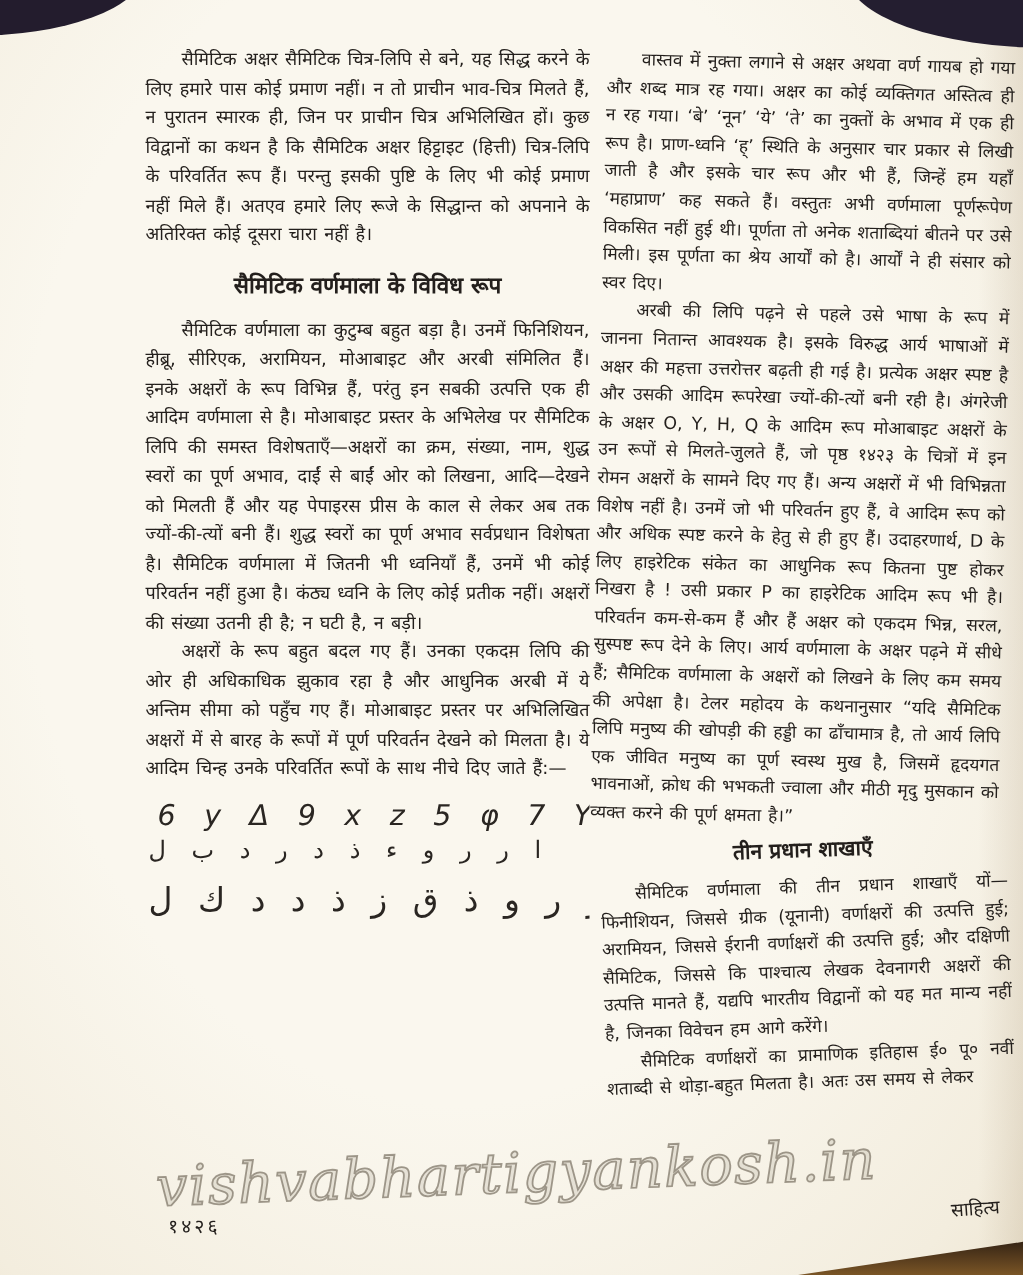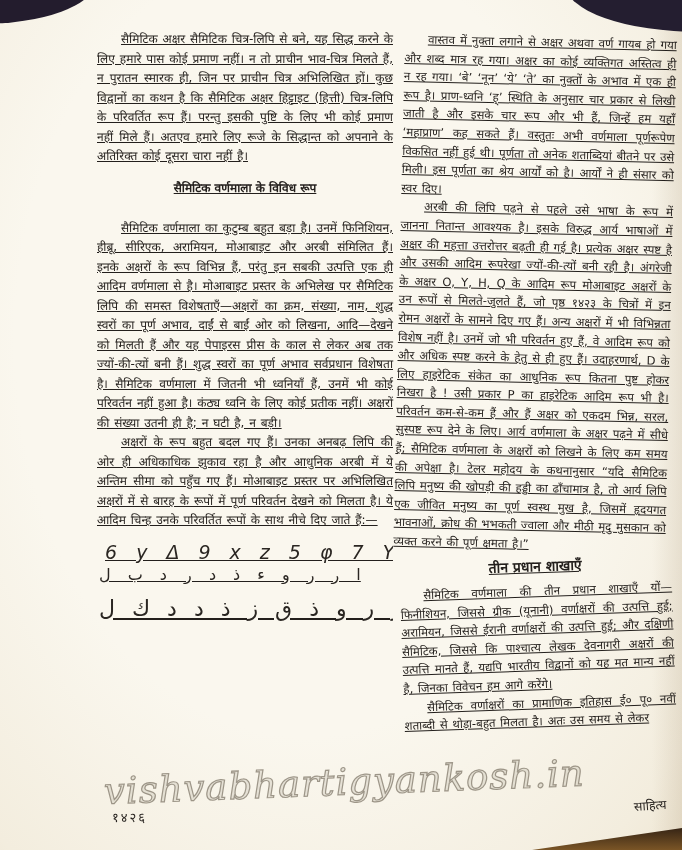--- a/index.html
+++ b/index.html
@@ -22,40 +22,39 @@
   .edge-right {
     position: absolute; right: 0; top: 0; bottom: 0; width: 30px;
     background: linear-gradient(90deg, rgba(0,0,0,0), rgba(150,125,90,0.16));
     pointer-events: none;
   }
   .columns {
     position: absolute;
     left: 97px; top: 30px; right: 5px;
     display: flex;
     gap: 12px;
-    text-decoration: underline;
   }
   .col-left  { width: 296px; flex: none; }
   .col-right { flex: 1; min-width: 0; }
 
   .body-text {
     margin: 0;
     font-size: 12px;
     line-height: 19.5px;
     text-align: justify;
     text-indent: 2em;
     word-spacing: 1px;
   }
   .col-right .body-text { font-size: 11.6px; line-height: 18.6px; }
 
   .section-heading {
     text-align: center;
     font-weight: bold;
-    font-size: 12px;
-    margin: 12px 0 23px 0;
+    font-size: 15px;
+    margin: 12px 0 12px 0;
   }
   .col-right .section-heading { font-size: 14px; margin: 10px 0 7px 0; }
 
   .tilt-a { transform: rotate(1.3deg); transform-origin: 0 0; }
   .tilt-b { transform: rotate(-2deg); transform-origin: 0 100%; margin-top: 6px; }
 
   .sym-row {
     direction: ltr;
     unicode-bidi: bidi-override;
     white-space: nowrap;
@@ -139,21 +138,21 @@
 <div class="page">
 
   <div class="edge-right"></div>
 
   <div class="columns">
 
     <div class="col-left">
       <p class="body-text">सैमिटिक अक्षर सैमिटिक चित्र-लिपि से बने, यह सिद्ध करने के लिए हमारे पास कोई प्रमाण नहीं। न तो प्राचीन भाव-चित्र मिलते हैं, न पुरातन स्मारक ही, जिन पर प्राचीन चित्र अभिलिखित हों। कुछ विद्वानों का कथन है कि सैमिटिक अक्षर हिट्टाइट (हित्ती) चित्र-लिपि के परिवर्तित रूप हैं। परन्तु इसकी पुष्टि के लिए भी कोई प्रमाण नहीं मिले हैं। अतएव हमारे लिए रूजे के सिद्धान्त को अपनाने के अतिरिक्त कोई दूसरा चारा नहीं है।</p>
       <h3 class="section-heading">सैमिटिक वर्णमाला के विविध रूप</h3>
       <p class="body-text">सैमिटिक वर्णमाला का कुटुम्ब बहुत बड़ा है। उनमें फिनिशियन, हीब्रू, सीरिएक, अरामियन, मोआबाइट और अरबी संमिलित हैं। इनके अक्षरों के रूप विभिन्न हैं, परंतु इन सबकी उत्पत्ति एक ही आदिम वर्णमाला से है। मोआबाइट प्रस्तर के अभिलेख पर सैमिटिक लिपि की समस्त विशेषताएँ—अक्षरों का क्रम, संख्या, नाम, शुद्ध स्वरों का पूर्ण अभाव, दाईं से बाईं ओर को लिखना, आदि—देखने को मिलती हैं और यह पेपाइरस प्रीस के काल से लेकर अब तक ज्यों-की-त्यों बनी हैं। शुद्ध स्वरों का पूर्ण अभाव सर्वप्रधान विशेषता है। सैमिटिक वर्णमाला में जितनी भी ध्वनियाँ हैं, उनमें भी कोई परिवर्तन नहीं हुआ है। कंठ्य ध्वनि के लिए कोई प्रतीक नहीं। अक्षरों की संख्या उतनी ही है; न घटी है, न बड़ी।</p>
-      <p class="body-text">अक्षरों के रूप बहुत बदल गए हैं। उनका अनबढ़ लिपि की ओर ही अधिकाधिक झुकाव रहा है और आधुनिक अरबी में ये अन्तिम सीमा को पहुँच गए हैं। मोआबाइट प्रस्तर पर अभिलिखित अक्षरों में से बारह के रूपों में पूर्ण परिवर्तन देखने को मिलता है। ये आदिम चिन्ह उनके परिवर्तित रूपों के साथ नीचे दिए जाते हैं:—</p>
+      <p class="body-text">अक्षरों के रूप बहुत बदल गए हैं। उनका एकदम़ लिपि की ओर ही अधिकाधिक झुकाव रहा है और आधुनिक अरबी में ये अन्तिम सीमा को पहुँच गए हैं। मोआबाइट प्रस्तर पर अभिलिखित अक्षरों में से बारह के रूपों में पूर्ण परिवर्तन देखने को मिलता है। ये आदिम चिन्ह उनके परिवर्तित रूपों के साथ नीचे दिए जाते हैं:—</p>
       <div class="sym-row sym-row-primitive">6 y Δ 9 x z 5 φ 7 Y 9 =</div>
       <div class="sym-row sym-row-undotted">ل ب د ر د ذ ء و ر ر ا</div>
       <div class="sym-row sym-row-dotted">ل ك د د ذ ز ق ذ و ر ر ا</div>
     </div>
 
     <div class="col-right">
       <div class="tilt-a">
         <p class="body-text">वास्तव में नुक्ता लगाने से अक्षर अथवा वर्ण गायब हो गया और शब्द मात्र रह गया। अक्षर का कोई व्यक्तिगत अस्तित्व ही न रह गया। ‘बे’ ‘नून’ ‘ये’ ‘ते’ का नुक्तों के अभाव में एक ही रूप है। प्राण-ध्वनि ‘ह्’ स्थिति के अनुसार चार प्रकार से लिखी जाती है और इसके चार रूप और भी हैं, जिन्हें हम यहाँ ‘महाप्राण’ कह सकते हैं। वस्तुतः अभी वर्णमाला पूर्णरूपेण विकसित नहीं हुई थी। पूर्णता तो अनेक शताब्दियां बीतने पर उसे मिली। इस पूर्णता का श्रेय आर्यों को है। आर्यों ने ही संसार को स्वर दिए।</p>
         <p class="body-text">अरबी की लिपि पढ़ने से पहले उसे भाषा के रूप में जानना नितान्त आवश्यक है। इसके विरुद्ध आर्य भाषाओं में अक्षर की महत्ता उत्तरोत्तर बढ़ती ही गई है। प्रत्येक अक्षर स्पष्ट है और उसकी आदिम रूपरेखा ज्यों-की-त्यों बनी रही है। अंगरेजी के अक्षर O, Y, H, Q के आदिम रूप मोआबाइट अक्षरों के उन रूपों से मिलते-जुलते हैं, जो पृष्ठ १४२३ के चित्रों में इन रोमन अक्षरों के सामने दिए गए हैं। अन्य अक्षरों में भी विभिन्नता विशेष नहीं है। उनमें जो भी परिवर्तन हुए हैं, वे आदिम रूप को और अधिक स्पष्ट करने के हेतु से ही हुए हैं। उदाहरणार्थ, D के लिए हाइरेटिक संकेत का आधुनिक रूप कितना पुष्ट होकर निखरा है ! उसी प्रकार P का हाइरेटिक आदिम रूप भी है। परिवर्तन कम-से-कम हैं और हैं अक्षर को एकदम भिन्न, सरल, सुस्पष्ट रूप देने के लिए। आर्य वर्णमाला के अक्षर पढ़ने में सीधे हैं; सैमिटिक वर्णमाला के अक्षरों को लिखने के लिए कम समय की अपेक्षा है। टेलर महोदय के कथनानुसार “यदि सैमिटिक लिपि मनुष्य की खोपड़ी की हड्डी का ढाँचामात्र है, तो आर्य लिपि एक जीवित मनुष्य का पूर्ण स्वस्थ मुख है, जिसमें हृदयगत भावनाओं, क्रोध की भभकती ज्वाला और मीठी मृदु मुसकान को व्यक्त करने की पूर्ण क्षमता है।”</p>
       </div>

